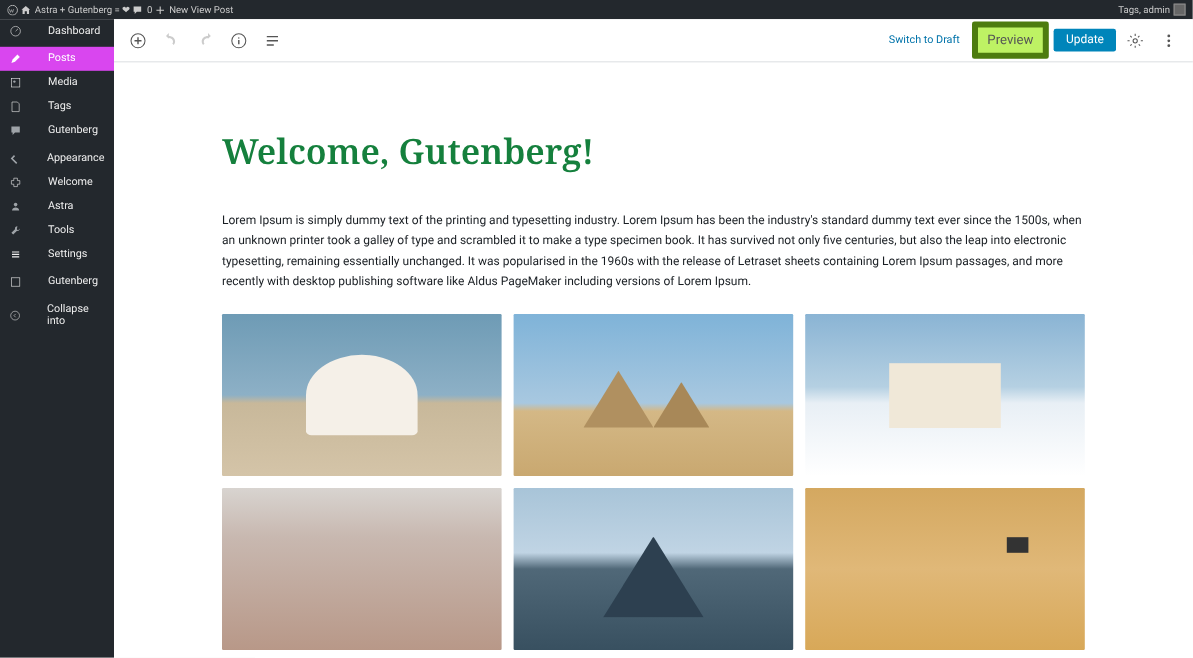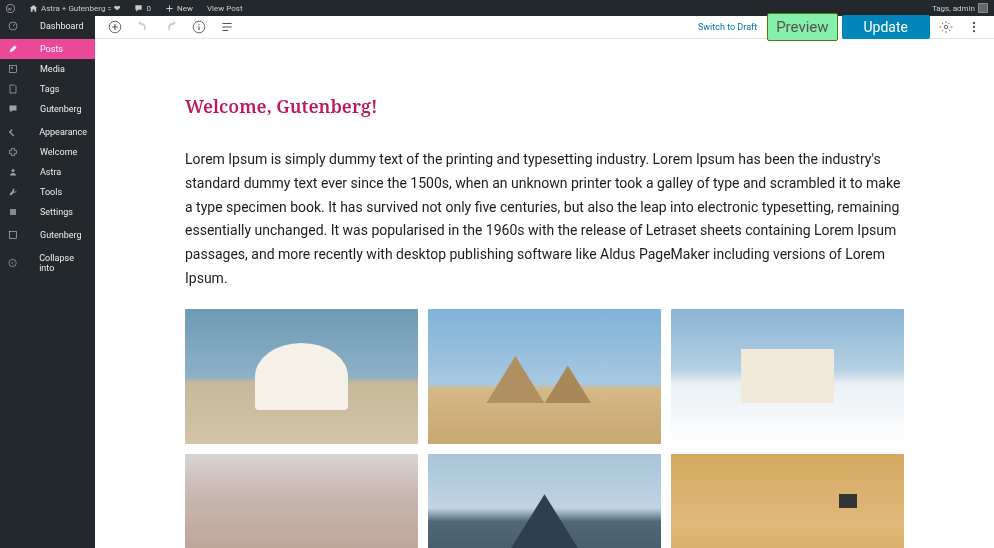--- a/index.html
+++ b/index.html
@@ -1,53 +1,53 @@
 <!DOCTYPE html>
 <html><head>
 <meta charset="utf-8">
 <style>
 * { margin: 0; padding: 0; box-sizing: border-box; font-family: -apple-system, BlinkMacSystemFont, "Segoe UI", Roboto, sans-serif; }
 body { background: #f1f1f1; overflow: hidden; width: 994px; height: 548px; }
 
 
 .admin-bar { height: 16px; background: #23282d; color: #eee; display: flex; align-items: center; font-size: 8px; padding: 0 6px; justify-content: space-between; }
-.admin-bar-left, .admin-bar-right { display: flex; align-items: center; gap: 14px; }
+.admin-bar-left, .admin-bar-right { display: flex; align-items: center; gap: 2px; }
 .admin-bar .item { display: flex; align-items: center; gap: 3px; color: #ccc; cursor: pointer; }
 .admin-bar svg { width: 9px; height: 9px; fill: #ccc; }
 .avatar { width: 10px; height: 10px; background: #666; border: 1px solid #888; }
 
 
 .sidebar { position: absolute; left: 0; top: 16px; bottom: 0; width: 95px; background: #23282d; color: #eee; font-size: 9px; }
 .menu-item { display: flex; align-items: center; gap: 22px; padding: 5px 8px; color: #eee; cursor: pointer; }
-.menu-item.active { background: #ec4899; color: #fff; position: relative; }
+.menu-item.active { background: #d946ef; color: #fff; position: relative; }
 .menu-item.active::after { content: ""; position: absolute; right: -5px; top: 50%; transform: translateY(-50%); border: 5px solid transparent; border-right-color: #fff; }
 .menu-item svg { width: 10px; height: 10px; fill: rgba(240,245,250,.6); }
 .menu-item.active svg { fill: #fff; }
 .submenu { background: #32373c; padding: 4px 0; }
 .submenu-item { padding: 3px 8px; color: rgba(240,245,250,.7); cursor: pointer; font-size: 8px; }
 .submenu-item.current { color: #fff; font-weight: 600; }
 .menu-separator { height: 3px; }
 
 
 .editor { position: absolute; left: 95px; right: 0; top: 16px; bottom: 0; background: #fff; display: flex; flex-direction: column; }
 
 
-.editor-toolbar { height: 23px; border-bottom: 1px solid #e2e4e7; display: flex; align-items: center; justify-content: space-between; padding: 0 8px; }
+.editor-toolbar { height: 36px; border-bottom: 1px solid #e2e4e7; display: flex; align-items: center; justify-content: space-between; padding: 0 8px; }
 .tb-left, .tb-right { display: flex; align-items: center; gap: 4px; }
 .tb-btn { width: 24px; height: 24px; display: flex; align-items: center; justify-content: center; cursor: pointer; border-radius: 2px; }
 .tb-btn svg { width: 14px; height: 14px; fill: #555; }
 .tb-btn.disabled svg { fill: #ccc; }
 .tb-link { font-size: 9px; color: #0073aa; cursor: pointer; padding: 0 6px; }
-.btn-sec { font-size: 15px; padding: 4px 8px; border: 1px solid #4d7c0f; background: #86efac; cursor: pointer; border-radius: 2px; color: #555; }
-.btn-pri { font-size: 14px; padding: 4px 22px; border: none; background: #0085ba; color: #fff; cursor: pointer; border-radius: 2px; }
+.btn-sec { font-size: 11px; padding: 4px 8px; border: 5px solid #4d7c0f; background: #bef264; cursor: pointer; border-radius: 2px; color: #555; }
+.btn-pri { font-size: 10px; padding: 4px 10px; border: none; background: #0085ba; color: #fff; cursor: pointer; border-radius: 2px; }
 
 
 .editor-content { flex: 1; overflow-y: auto; padding: 0 90px 40px; }
-.post-title { font-family: "Noto Serif", Georgia, serif; font-size: 18px; font-weight: 600; color: #be185d; margin: 55px 0 30px; }
-.post-body { font-size: 14px; line-height: 1.7; color: #191e23; margin-bottom: 18px; }
+.post-title { font-family: "Noto Serif", Georgia, serif; font-size: 29px; font-weight: 600; color: #15803d; margin: 55px 0 30px; }
+.post-body { font-size: 10px; line-height: 1.7; color: #191e23; margin-bottom: 18px; }
 .gallery { display: grid; grid-template-columns: repeat(3, 1fr); gap: 10px; }
 .gallery-img { width: 100%; height: 135px; border-radius: 1px; }
 
 .img1 { background: linear-gradient(to bottom, #6e9bb5 0%, #8db0c6 50%, #c8b89a 55%, #d4c4a8 100%); position: relative; }
 .img1::after { content: ""; position: absolute; left: 30%; top: 25%; width: 40%; height: 50%; background: #f5f0e8; border-radius: 50% 50% 5% 5%; }
 .img2 { background: linear-gradient(to bottom, #7fb3d8 0%, #a8c8e0 55%, #d4b886 60%, #c9a870 100%); position: relative; }
 .img2::after { content: ""; position: absolute; left: 25%; bottom: 30%; width: 25%; height: 35%; background: #b09060; clip-path: polygon(50% 0, 100% 100%, 0 100%); }
 .img2::before { content: ""; position: absolute; left: 50%; bottom: 30%; width: 20%; height: 28%; background: #a88858; clip-path: polygon(50% 0, 100% 100%, 0 100%); }
 .img3 { background: linear-gradient(to bottom, #8ab4d4 0%, #b5d0e2 45%, #e8eff5 55%, #fff 100%); position: relative; }
 .img3::after { content: ""; position: absolute; left: 30%; top: 30%; width: 40%; height: 40%; background: #f0e8d8; }

